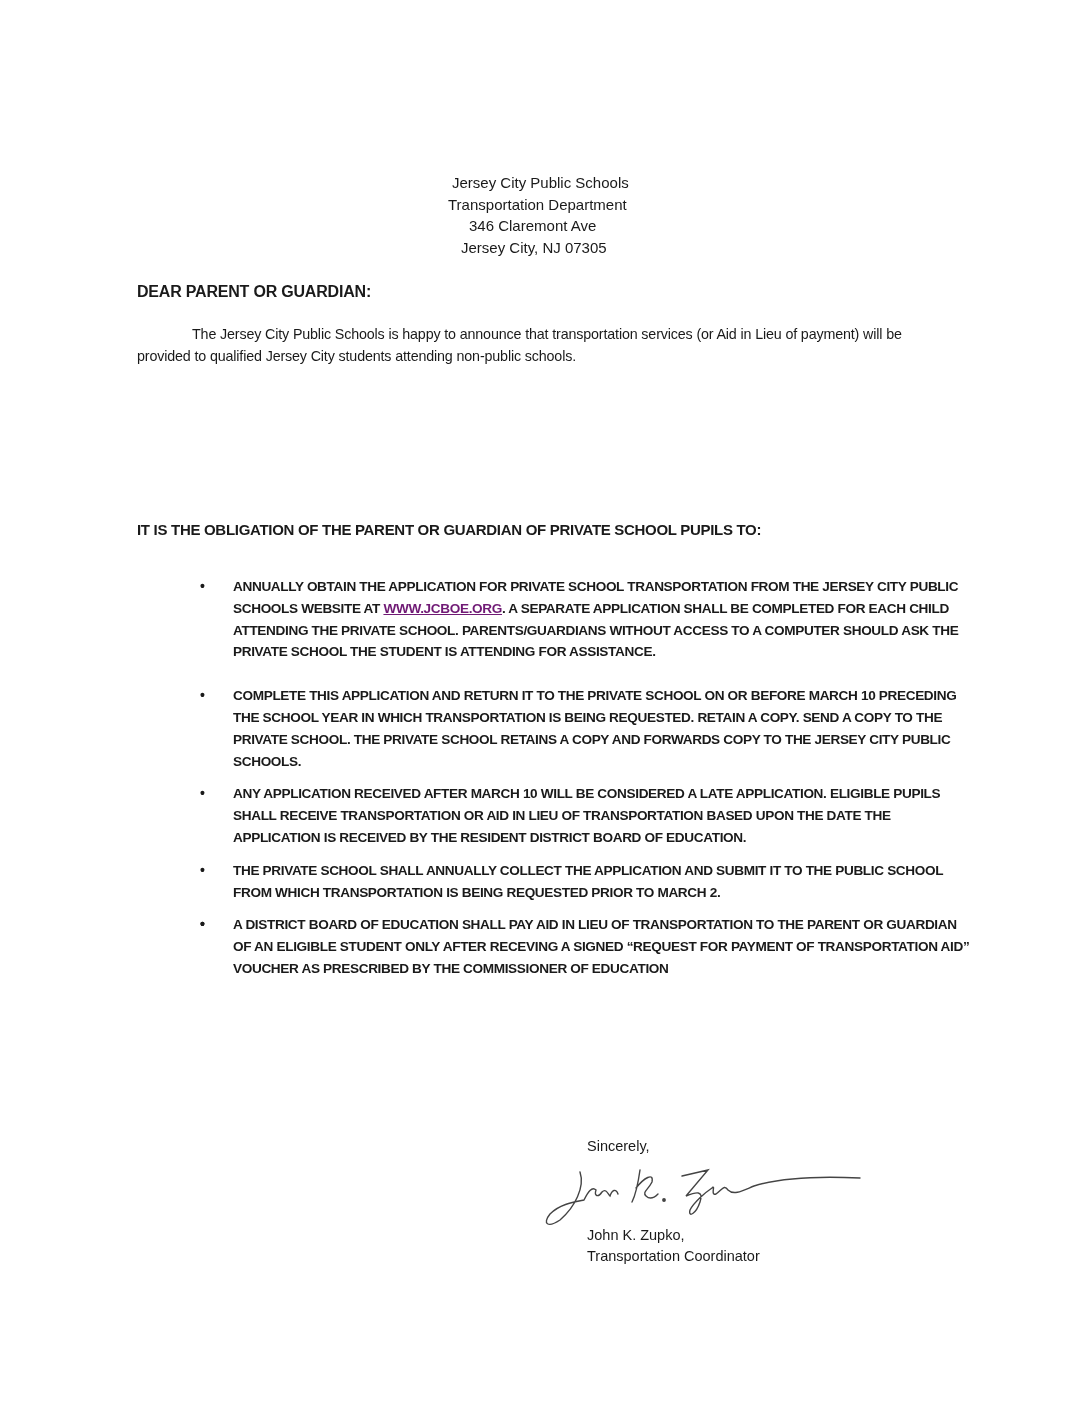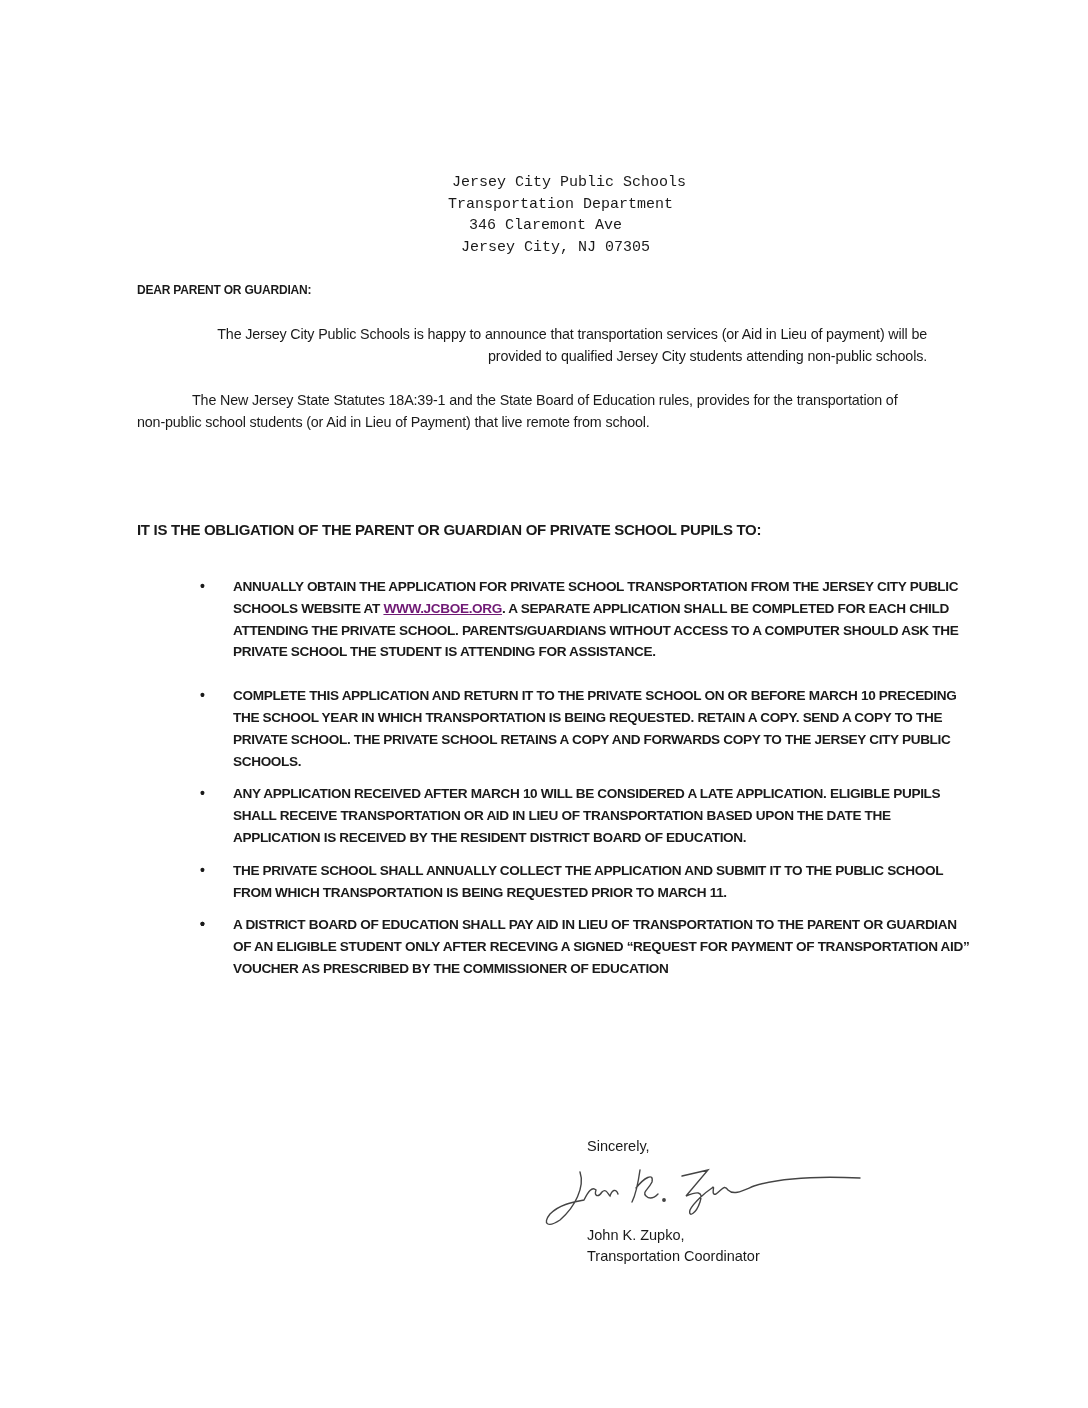--- a/index.html
+++ b/index.html
@@ -1,28 +1,28 @@
 <!DOCTYPE html>
 <html><head>
   <meta charset="utf-8">
   <style>
     html, body { margin: 0; padding: 0; background: #ffffff; }
     body { width: 1088px; height: 1408px; position: relative; overflow: hidden;
            font-family: "Liberation Sans", "DejaVu Sans", sans-serif; color: #1a1a1a; }
     .page { position: absolute; left: 0; top: 0; width: 1088px; height: 1408px; }
-    .letterhead { position: absolute; top: 172px; left: 0; width: 1088px; font-size: 15px; line-height: 21.5px; font-family: Liberation Mono, monospace; }
+    .letterhead { position: absolute; top: 172px; left: 0; width: 1088px; font-size: 15px; line-height: 21.5px; }
     .letterhead div { position: relative; white-space: nowrap; }
     .lh1 { left: 452px; }
     .lh2 { left: 448px; }
     .lh3 { left: 469px; }
     .lh4 { left: 461px; }
-    .salutation { position: absolute; top: 283px; left: 137px; font-size: 12px; font-weight: bold; letter-spacing: -0.2px; }
+    .salutation { position: absolute; top: 283px; left: 137px; font-size: 16px; font-weight: bold; letter-spacing: -0.2px; }
     .para { position: absolute; left: 137px; width: 790px; font-size: 14.3px; line-height: 22px; letter-spacing: -0.15px; }
     .para .indent { display: inline-block; width: 55px; }
-    .p1 { top: 323px; text-align: right; }
+    .p1 { top: 323px; }
     .p2 { top: 389px; }
     .p3 { top: 455px; }
     .obligation { position: absolute; top: 521px; left: 137px; font-size: 15px; font-weight: bold; letter-spacing: -0.3px; white-space: nowrap; }
     .bullets { position: absolute; left: 200px; width: 770px; top: 576px; margin: 0; padding: 0; list-style: none; }
     .bullets li { position: relative; padding-left: 33px; font-size: 13.6px; font-weight: bold; line-height: 21.8px; letter-spacing: -0.35px; }
     .bullets li .bullet { position: absolute; left: 0; top: 0; font-size: 14px; }
     .b1 { margin-bottom: 22px; }
     .b2 { margin-bottom: 11px; }
     .b3 { margin-bottom: 11px; }
     .b4 { margin-bottom: 11px; }
@@ -41,40 +41,39 @@
   <div class="letterhead">
     <div class="lh1">Jersey City Public Schools</div>
     <div class="lh2">Transportation Department</div>
     <div class="lh3">346 Claremont Ave</div>
     <div class="lh4">Jersey City, NJ  07305</div>
   </div>
 
   <div class="salutation">DEAR PARENT OR GUARDIAN:</div>
 
   <div class="para p1"><span class="indent"></span><span>The Jersey City Public Schools is happy to announce that transportation services (or Aid in Lieu of payment) will be provided to qualified Jersey City students attending non-public schools.</span></div>
-  <div class="para p2"><span class="indent"></span><span>The New Jersey State Statutes 18A:39-1 and the State Board of Education rules, provides for the transportation of non-public school students (or Aid in Lieu of Payment) that live remote from school.</span></div>
 
   <div class="obligation">IT IS THE OBLIGATION OF THE PARENT OR GUARDIAN OF PRIVATE SCHOOL PUPILS TO:</div>
 
   <ul class="bullets">
     <li class="b1">
       <span class="bullet">•</span>
       <span>ANNUALLY OBTAIN THE APPLICATION FOR PRIVATE SCHOOL TRANSPORTATION FROM THE JERSEY CITY PUBLIC SCHOOLS WEBSITE AT </span><a class="link">WWW.JCBOE.ORG</a><span>. A SEPARATE APPLICATION SHALL BE COMPLETED FOR EACH CHILD ATTENDING THE PRIVATE SCHOOL. PARENTS/GUARDIANS WITHOUT ACCESS TO A COMPUTER SHOULD ASK THE PRIVATE SCHOOL THE STUDENT IS ATTENDING FOR ASSISTANCE.</span>
     </li>
     <li class="b2">
       <span class="bullet">•</span>
       <span>COMPLETE THIS APPLICATION AND RETURN IT TO THE PRIVATE SCHOOL ON OR BEFORE MARCH 10 PRECEDING THE SCHOOL YEAR IN WHICH TRANSPORTATION IS BEING REQUESTED. RETAIN A COPY.  SEND A COPY TO THE PRIVATE SCHOOL.  THE PRIVATE SCHOOL RETAINS A COPY AND FORWARDS COPY TO THE JERSEY CITY PUBLIC SCHOOLS.</span>
     </li>
     <li class="b3">
       <span class="bullet">•</span>
       <span>ANY APPLICATION RECEIVED AFTER MARCH 10 WILL BE CONSIDERED A LATE APPLICATION. ELIGIBLE PUPILS SHALL RECEIVE TRANSPORTATION OR AID IN LIEU OF TRANSPORTATION BASED UPON THE DATE THE APPLICATION IS RECEIVED BY THE RESIDENT DISTRICT BOARD OF EDUCATION.</span>
     </li>
     <li class="b4">
       <span class="bullet">•</span>
-      <span>THE PRIVATE SCHOOL SHALL ANNUALLY COLLECT THE APPLICATION AND SUBMIT IT TO THE PUBLIC SCHOOL FROM WHICH TRANSPORTATION IS BEING REQUESTED PRIOR TO MARCH 11.</span>
+      <span>THE PRIVATE SCHOOL SHALL ANNUALLY COLLECT THE APPLICATION AND SUBMIT IT TO THE PUBLIC SCHOOL FROM WHICH TRANSPORTATION IS BEING REQUESTED PRIOR TO MARCH 2.</span>
     </li>
     <li class="b5">
       <span class="bullet">•</span>
     </li>
     <li class="b6">
       <span class="bullet">•</span>
       <span>A DISTRICT BOARD OF EDUCATION SHALL PAY AID IN LIEU OF TRANSPORTATION TO THE PARENT OR GUARDIAN OF AN ELIGIBLE STUDENT ONLY AFTER RECEVING A SIGNED “REQUEST FOR PAYMENT OF TRANSPORTATION AID” VOUCHER AS PRESCRIBED BY THE COMMISSIONER OF EDUCATION</span>
     </li>
   </ul>
 

